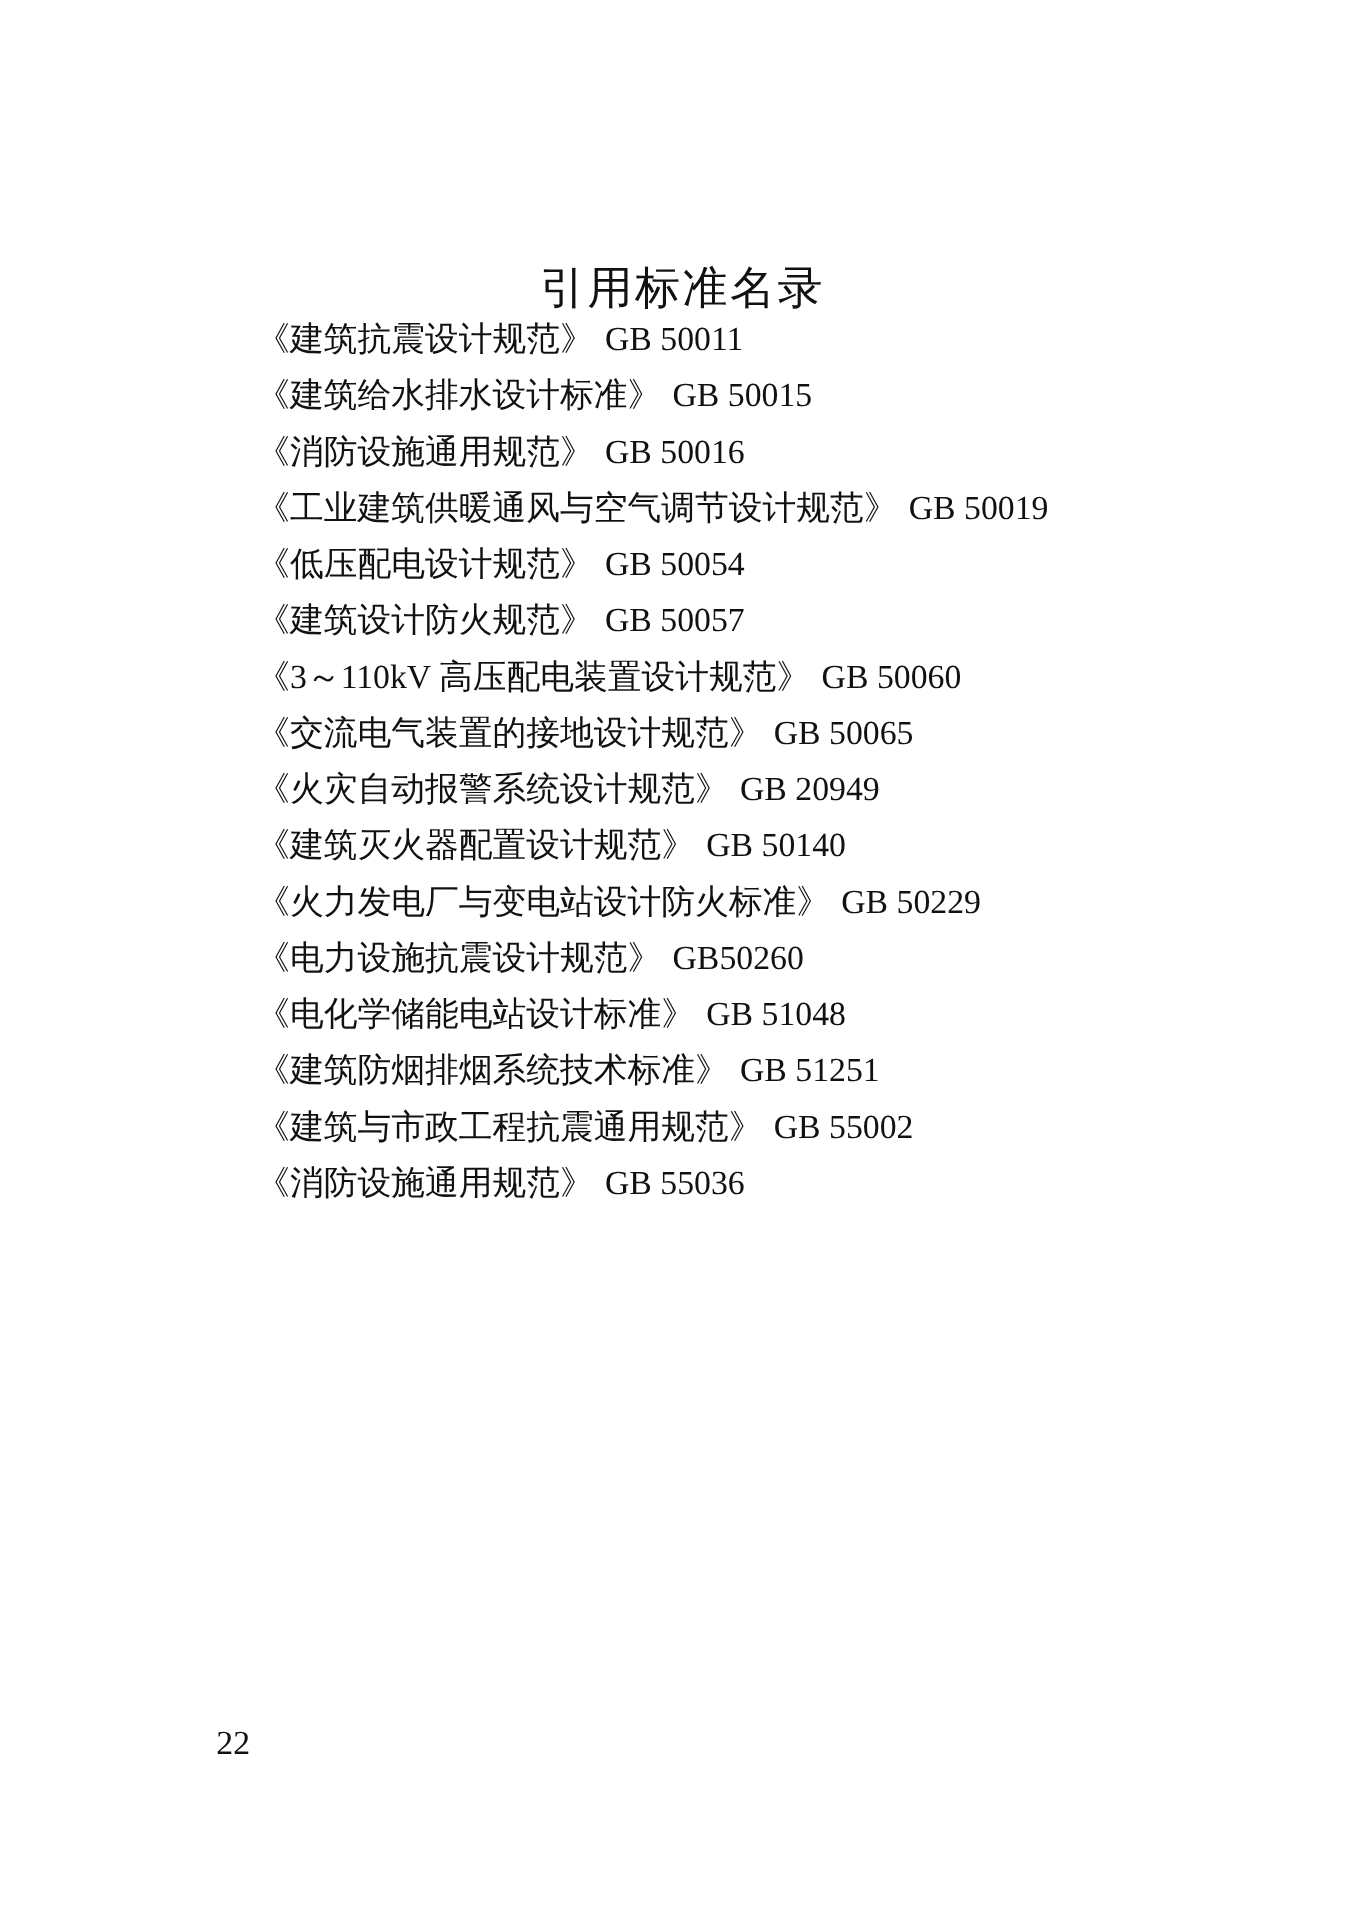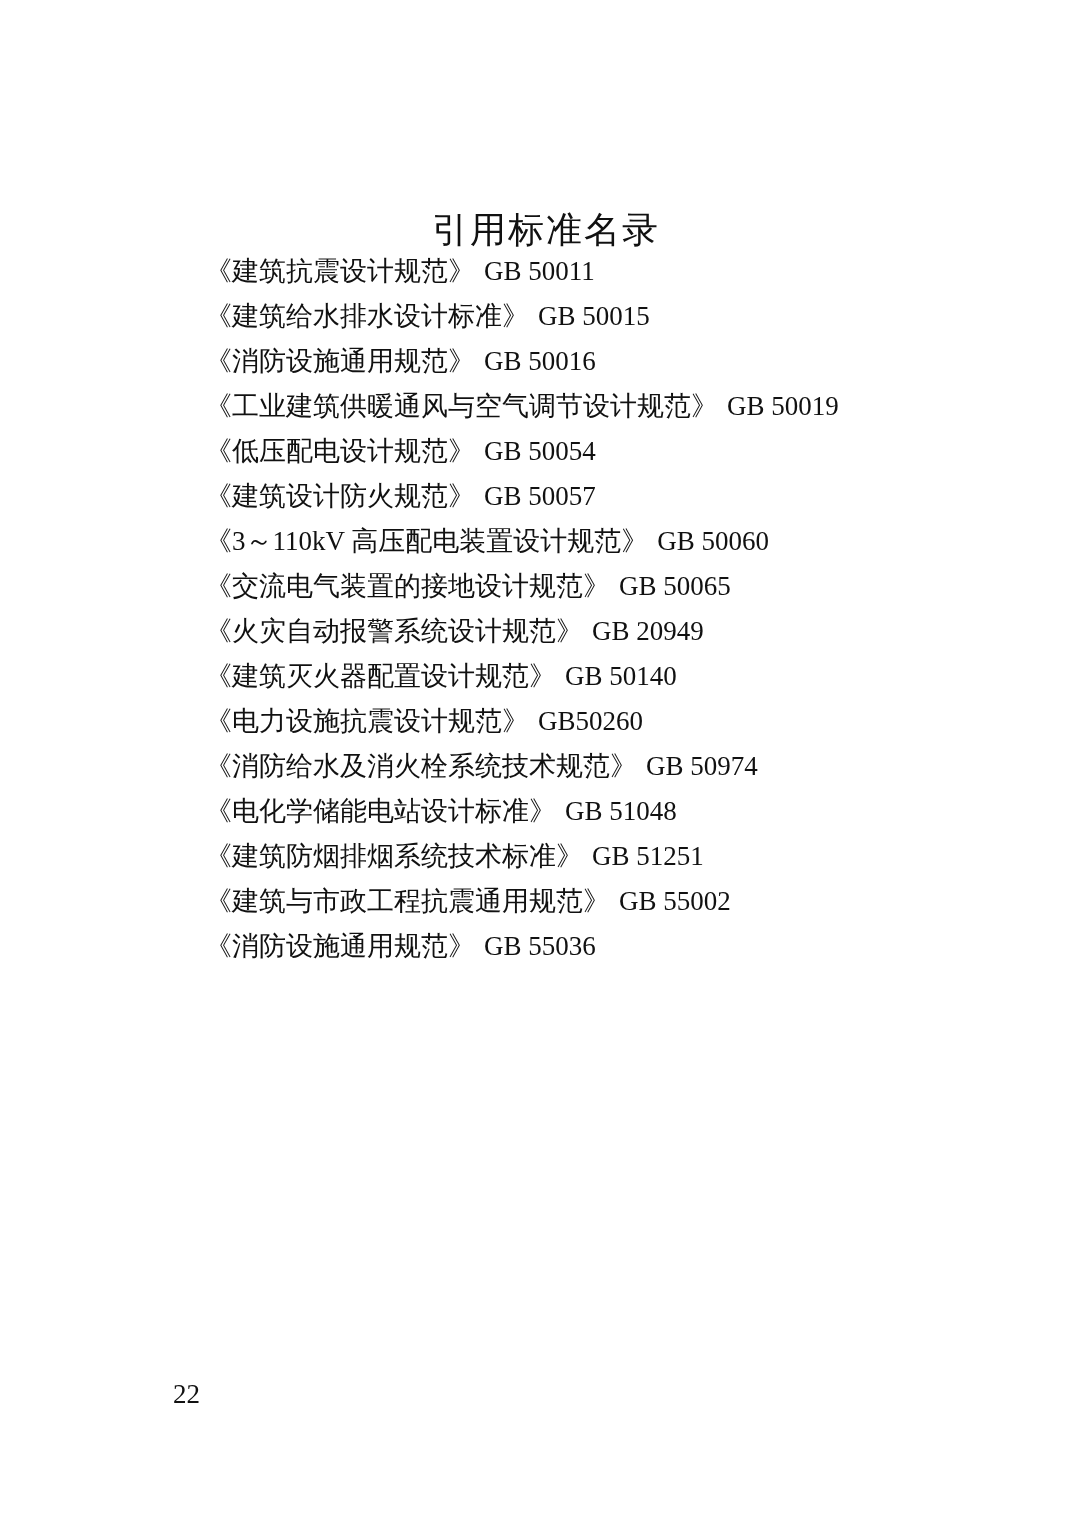--- a/index.html
+++ b/index.html
@@ -107,28 +107,28 @@
         </div>
 
         <div class="std-item">
           <span class="std-name">《火灾自动报警系统设计规范》</span><span class="std-code">GB 20949</span>
         </div>
 
         <div class="std-item">
           <span class="std-name">《建筑灭火器配置设计规范》</span><span class="std-code">GB 50140</span>
         </div>
 
+        <div class="std-item">
+          <span class="std-name">《火力发电厂与变电站设计防火标准》</span><span class="std-code">GB 50229</span>
+        </div>
 
         <div class="std-item">
           <span class="std-name">《电力设施抗震设计规范》</span><span class="std-code">GB50260</span>
         </div>
 
-        <div class="std-item">
-          <span class="std-name">《消防给水及消火栓系统技术规范》</span><span class="std-code">GB 50974</span>
-        </div>
 
         <div class="std-item">
           <span class="std-name">《电化学储能电站设计标准》</span><span class="std-code">GB 51048</span>
         </div>
 
         <div class="std-item">
           <span class="std-name">《建筑防烟排烟系统技术标准》</span><span class="std-code">GB 51251</span>
         </div>
 
 

